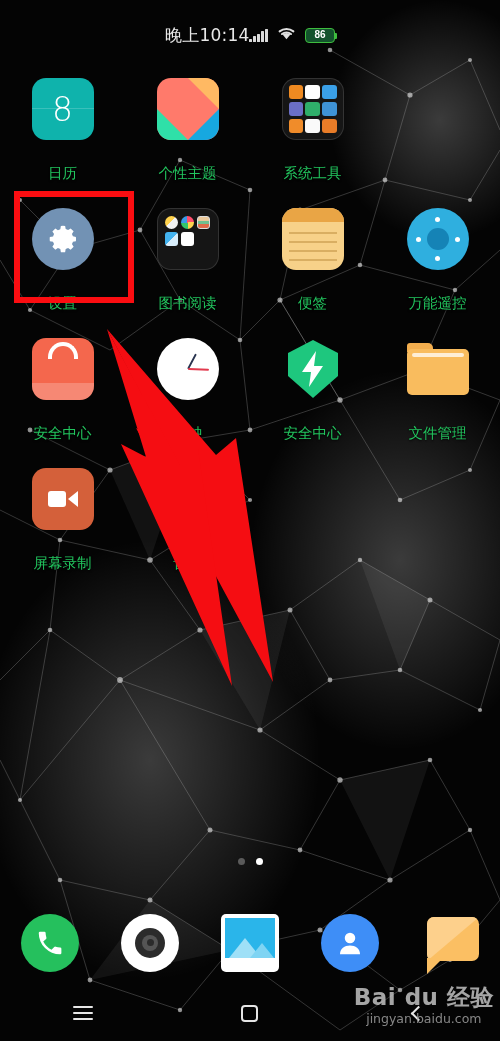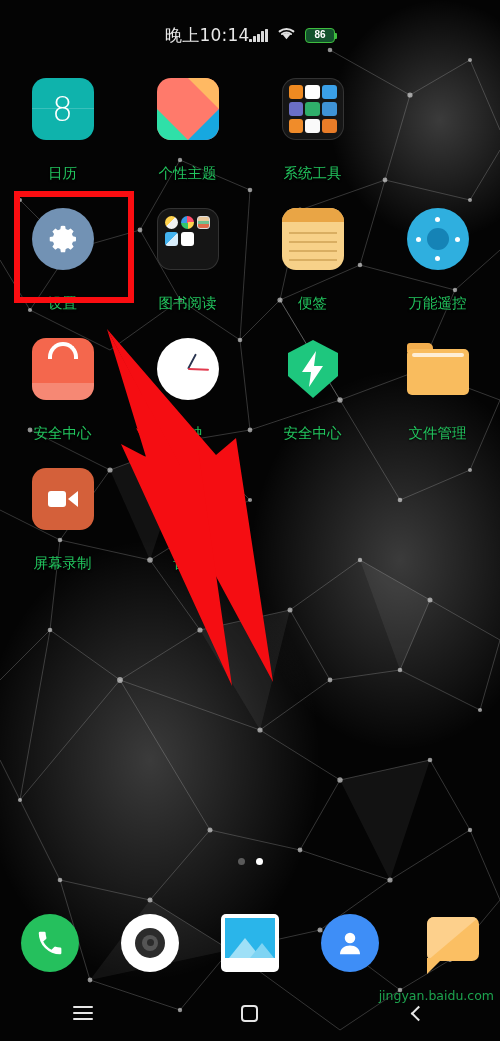--- a/index.html
+++ b/index.html
@@ -209,21 +209,21 @@
   
   #watermark {
     position: absolute; right: 6px; top: 986px; z-index: 18;
     text-align: center; opacity: .82;
   }
   #wm-main {
     color: #c9c9c9; font-size: 23px; font-weight: bold; letter-spacing: .5px;
     line-height: 1; font-family: "DejaVu Sans", "Liberation Sans", sans-serif;
   }
   #wm-sub {
-    color: #22c55e; font-size: 12.5px; margin-top: 4px; line-height: 1;
+    color: #a3a3a3; font-size: 12.5px; margin-top: 4px; line-height: 1;
     font-family: "DejaVu Sans", "Liberation Sans", sans-serif;
   }
 </style>
 </head>
 <body>
 
 <div id="screen">
 
   <div id="wallpaper">
     <svg viewBox="0 0 500 1041" xmlns="http://www.w3.org/2000/svg">
@@ -573,16 +573,17 @@
 
   <div id="highlight-box"></div>
   <div id="annotations">
     <svg viewBox="0 0 500 1041" xmlns="http://www.w3.org/2000/svg">
       <polygon points="107,329 168,446 136,428 273,682 236,438 216,455" fill="#f50d12"></polygon>
       <polygon points="107,329 146,457 121,444 232,686 198,449 180,465" fill="#f50d12"></polygon>
     </svg>
   </div>
 
   <div id="watermark">
+    <div id="wm-main">Bai du 经验</div>
     <div id="wm-sub">jingyan.baidu.com</div>
   </div>
 
 </div>
 
 </body></html>

